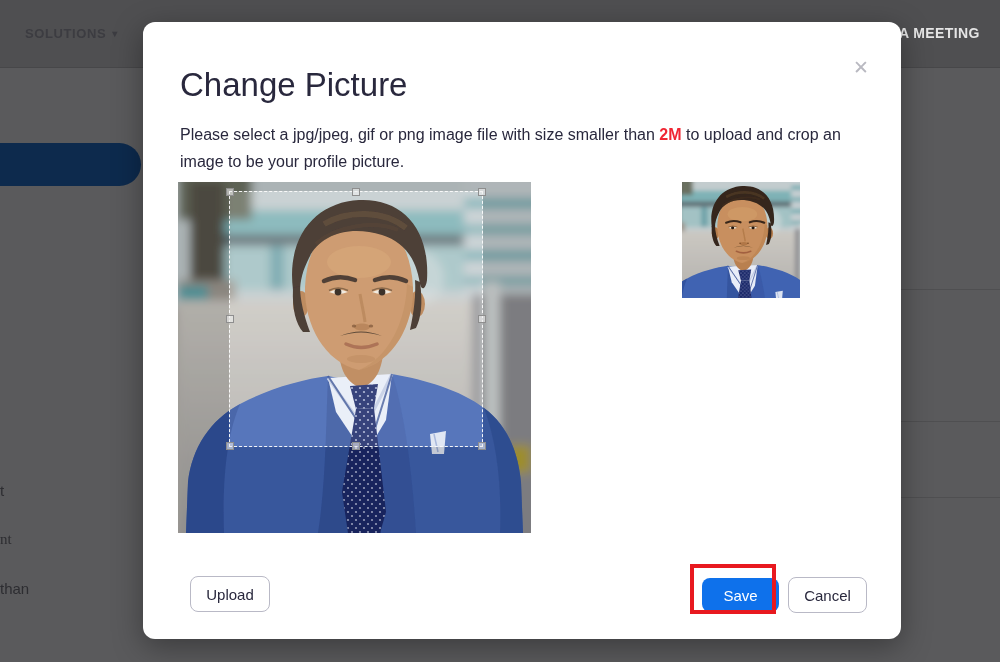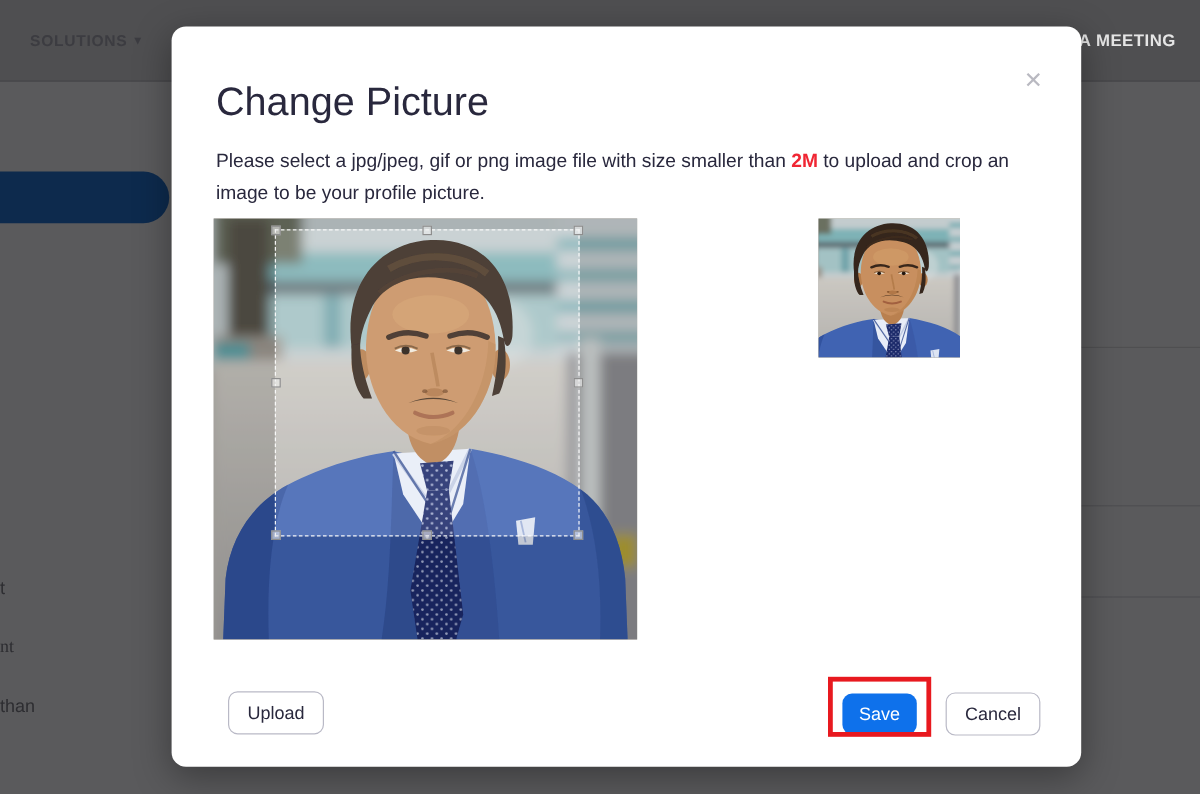--- a/index.html
+++ b/index.html
@@ -90,21 +90,21 @@
 
   
   .btn {
     position:absolute; display:flex; align-items:center; justify-content:center;
     font-size:15px; border-radius:8px; cursor:pointer;
     font-family:"Liberation Sans", sans-serif;
   }
   .btn-outline { background:#fff; border:1px solid #b9b9c6; color:#29283d; }
   .btn-upload { left:37px; top:554px; width:80px; height:36px;margin-left:10px; }
   .btn-save {
-    left:559px; top:556px; width:62px; height:34px;
+    left:559px; top:556px; width:77px; height:34px;
     background:#0e71eb; border:none; color:#ffffff;
   }
   .btn-cancel { left:645px; top:555px; width:79px; height:36px;text-align:right; }
   .save-annotation {
     position:absolute; left:547px; top:542px; width:86px; height:50px;
     border:4px solid #e8191f; pointer-events:none; z-index:5;
   }
 </style>
 </head>
 <body>

